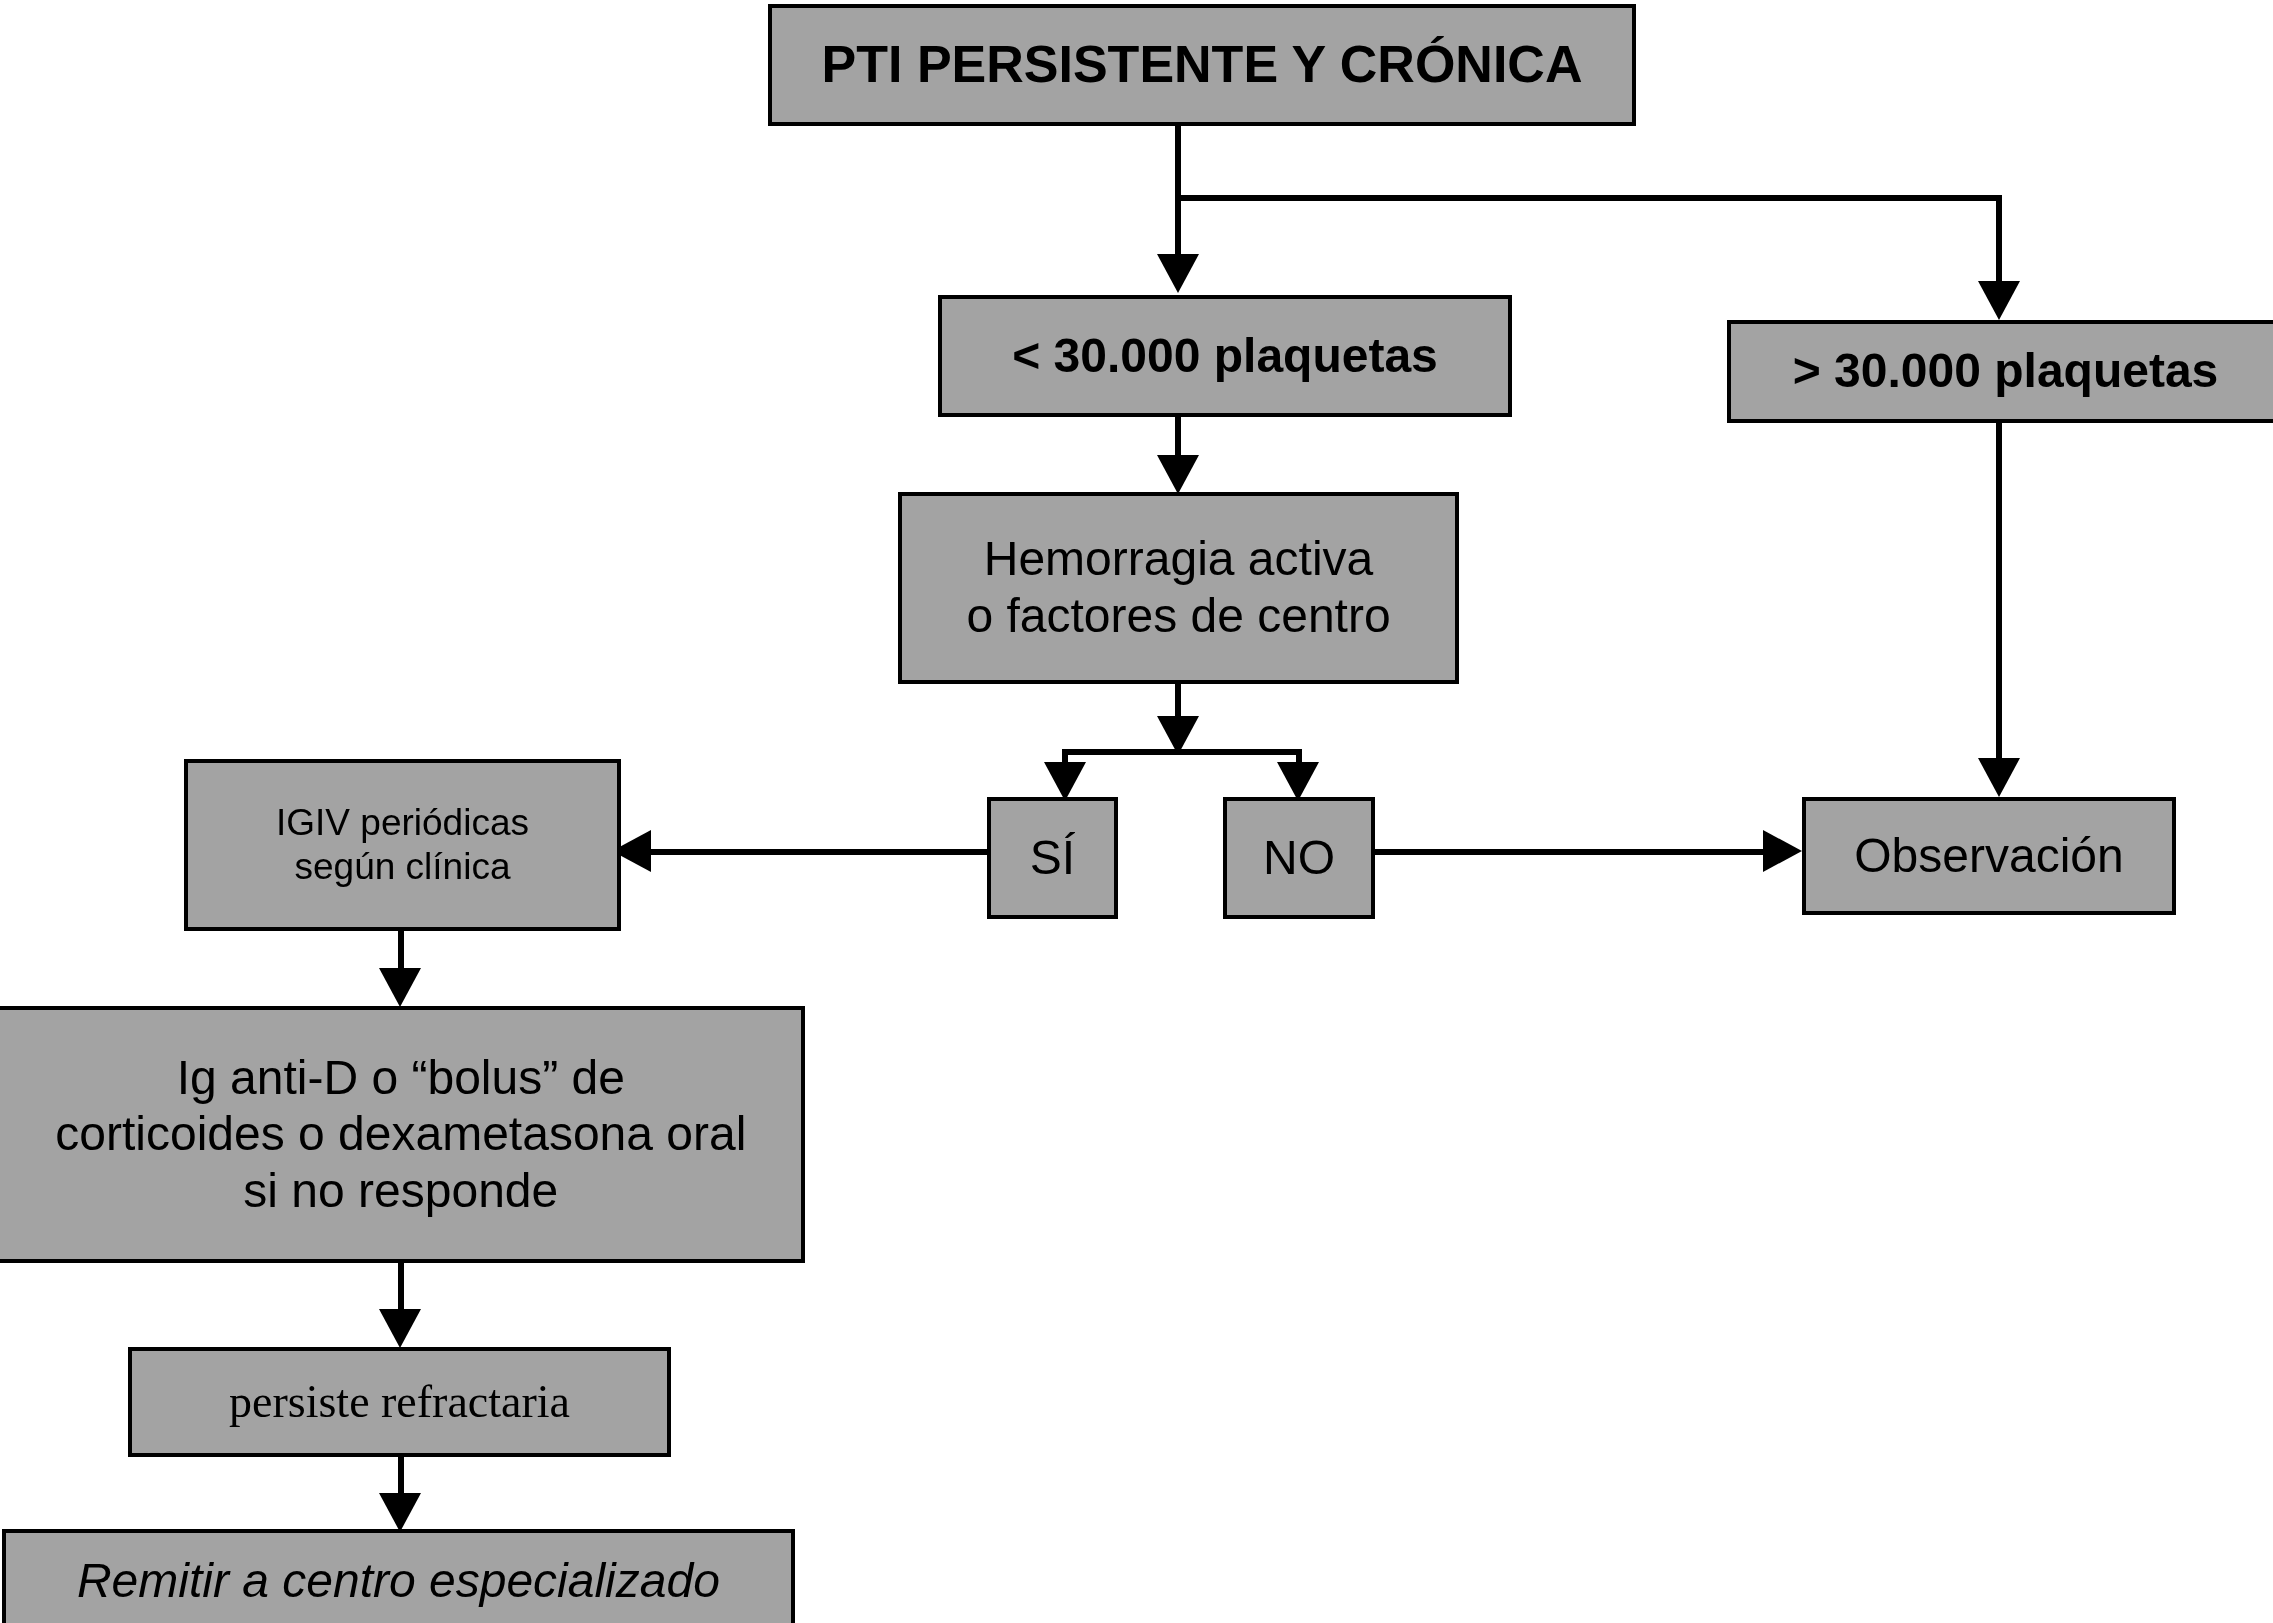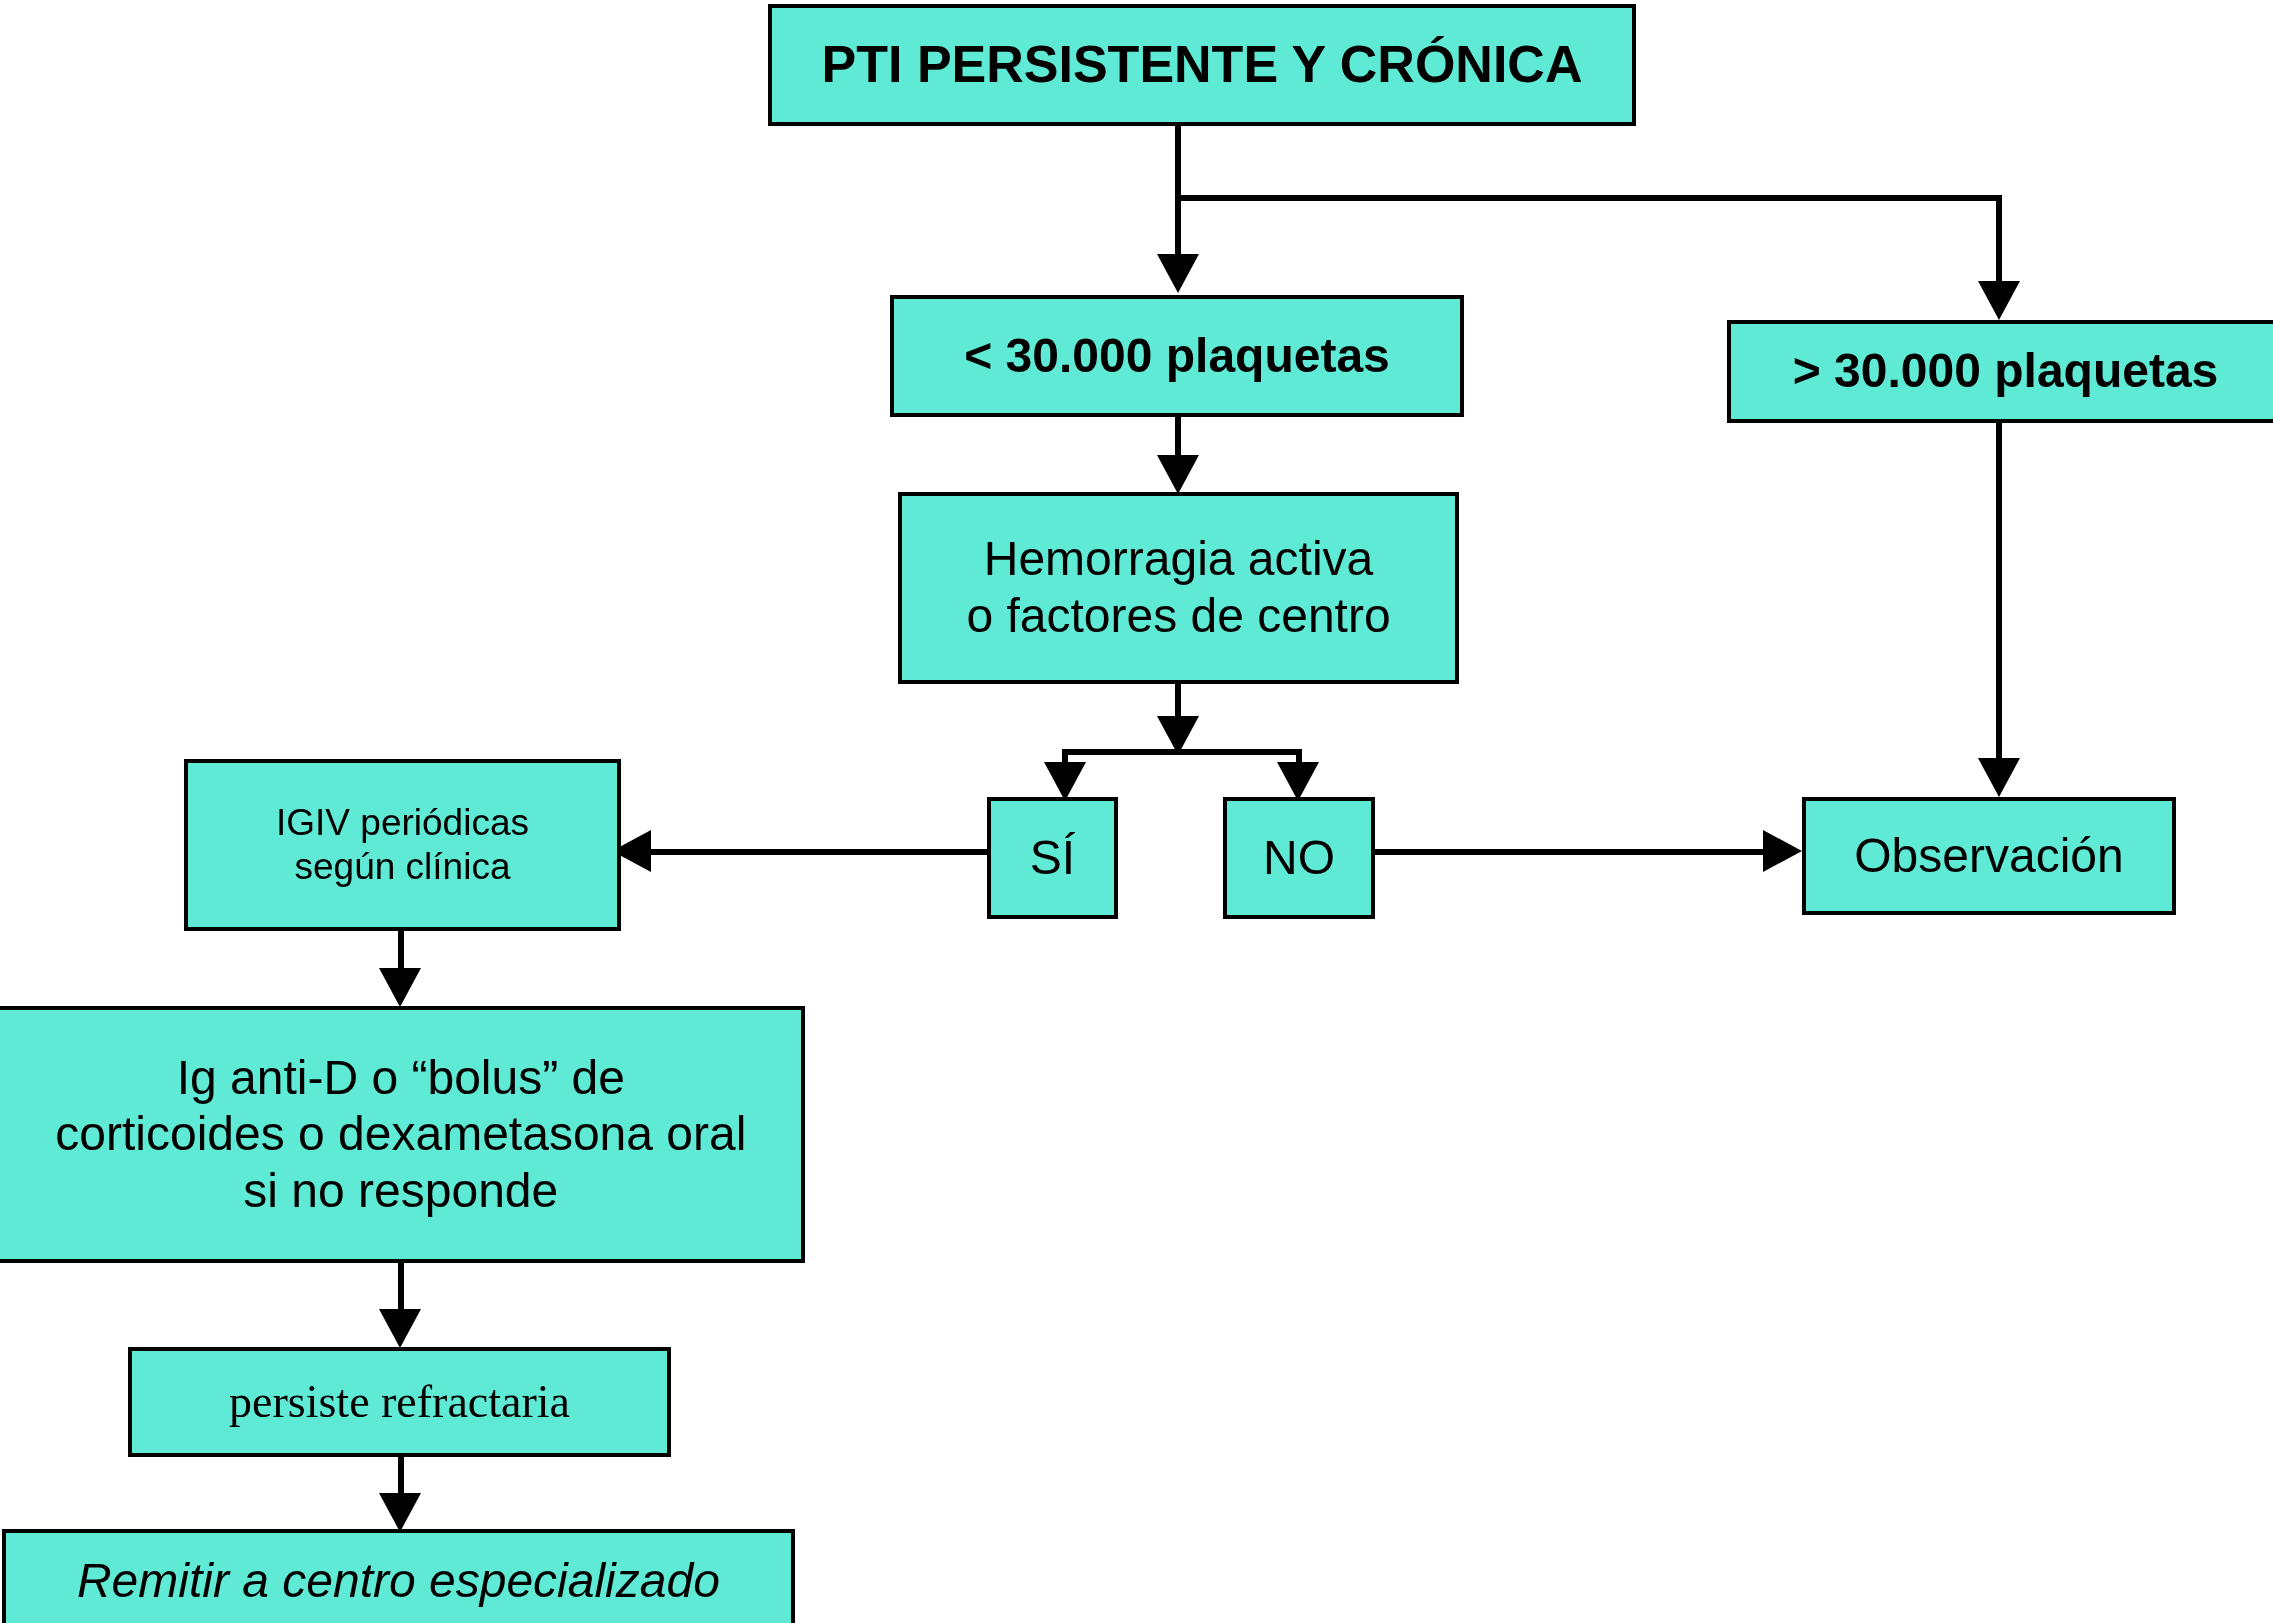--- a/index.html
+++ b/index.html
@@ -16,35 +16,35 @@
     width: 2273px;
     height: 1623px;
     background: #ffffff;
     overflow: hidden;
   }
   
   .node {
     position: absolute;
     box-sizing: border-box;
     border: 4.6px solid #000000;
-    background: #5eead4;
+    background: #a3a3a3;
     display: flex;
     align-items: center;
     justify-content: center;
     text-align: center;
     line-height: 1.18;
     white-space: pre-line;
     z-index: 3;
   }
   .node.bold   { font-weight: bold; }
   .node.italic { font-style: italic; }
 
   
   #node-title        { left: 768px;  top: 3.7px;    width: 868px; height: 122px; font-size: 52px; }
-  #node-lt30         { left: 890px;  top: 295px;  width: 574px; height: 122px; font-size: 48px; }
+  #node-lt30         { left: 938px;  top: 295px;  width: 574px; height: 122px; font-size: 48px; }
   #node-gt30         { left: 1727px; top: 320px;  width: 557px; height: 103px; font-size: 48px; }
   #node-hemorragia   { left: 898px;  top: 492px;  width: 561px; height: 192px; font-size: 48px; }
   #node-igiv         { left: 184px;  top: 759px;  width: 437px; height: 172px; font-size: 37px; }
   #node-si           { left: 987px; top: 797px;  width: 131px; height: 122px; font-size: 48px; }
   #node-no           { left: 1223px; top: 797px;  width: 152px; height: 122px; font-size: 48px; }
   #node-observacion  { left: 1802px; top: 797px;  width: 374px; height: 118px; font-size: 48px; }
   #node-iganti       { left: -3.7px;   top: 1006px; width: 809px; height: 257px; font-size: 48px; }
   #node-refractaria  { left: 128px;  top: 1347px; width: 543px; height: 110px; font-size: 46px; font-family: Liberation Serif, serif; }
   #node-remitir      { left: 1.9px;    top: 1529px; width: 793px; height: 105px; font-size: 48px; }
 

